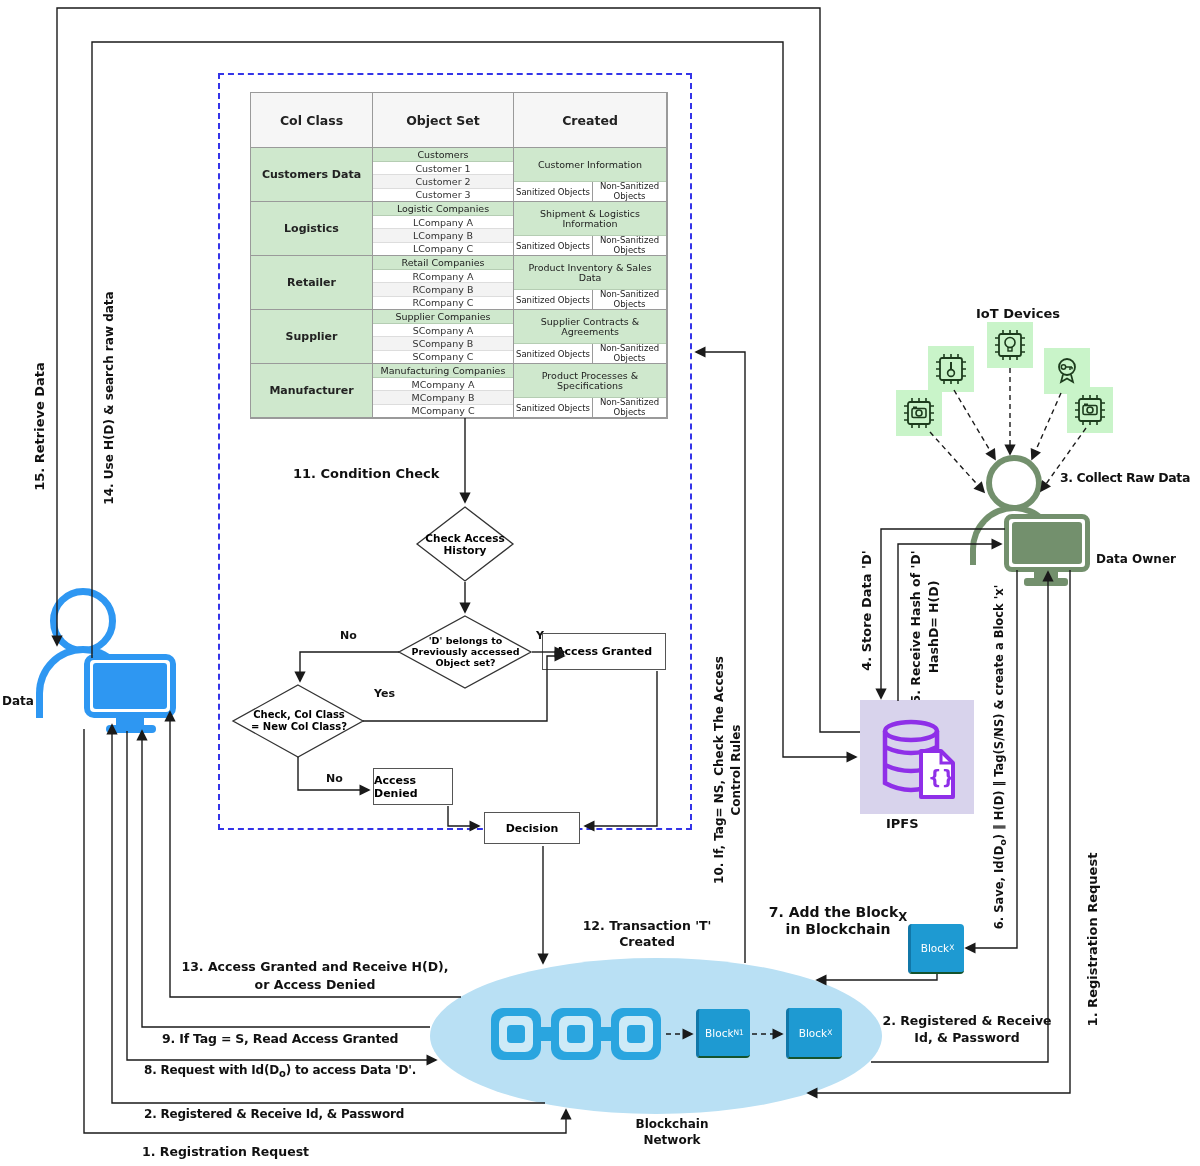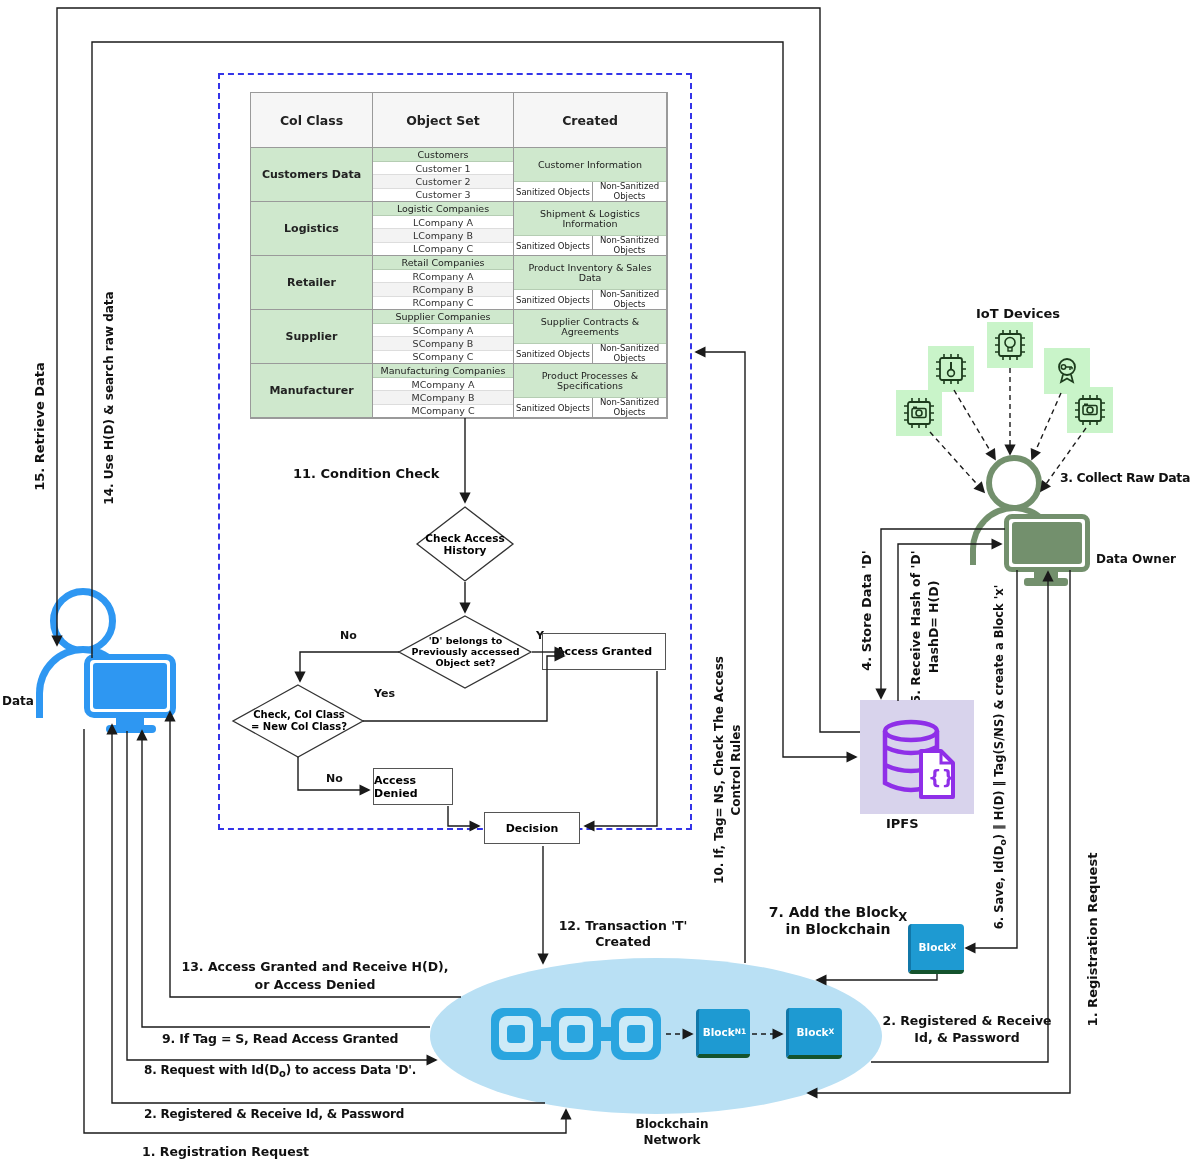--- a/index.html
+++ b/index.html
@@ -44,21 +44,21 @@
   .mstand{position:absolute;z-index:4}
   .u-blue{border:7px solid #2e97f2}
   .g-green{border:6px solid #73906d}
   
   .iot{position:absolute;width:46px;height:46px;background:#c9f4c9;display:flex;align-items:center;justify-content:center;z-index:3}
   
   .ipfs{position:absolute;left:860px;top:700px;width:114px;height:114px;background:#d8d3ec;display:flex;align-items:center;justify-content:center;z-index:3}
   
   .ellipse{position:absolute;left:430px;top:958px;width:452px;height:156px;background:#b9e0f4;border-radius:50%;z-index:1}
   .chain{position:absolute;left:490px;top:1007px;width:172px;height:54px;z-index:3}
-  .blk{position:absolute;background:#1e9ad2;border-left:3px solid #1177a8;border-bottom:4px solid #14532d;border-radius:4px;color:#fff;font-weight:bold;font-size:10.5px;display:flex;align-items:center;justify-content:center;z-index:4}
+  .blk{position:absolute;background:#1e9ad2;border-left:3px solid #1177a8;border-bottom:2px solid #14532d;border-radius:4px;color:#fff;font-weight:normal;font-size:10.5px;display:flex;align-items:center;justify-content:center;z-index:4}
   .blk sub{font-size:7.5px}
   sub{line-height:0}
 </style>
 </head>
 <body>
 
 <div class="canvas">
 
   <div class="dashed-rect"></div>
 
@@ -194,21 +194,21 @@
 
   <div class="lbl ctr" style="left:160px;top:958px;width:310px;font-size:12.5px;line-height:18px">
     <div>13. Access Granted and Receive H(D),</div>
     <div>or Access Denied</div>
   </div>
   <div class="lbl" style="left:162px;top:1031px;font-size:12.5px;letter-spacing:-0.2px">9. If Tag = S, Read Access Granted</div>
   <div class="lbl" style="left:144px;top:1063px;font-size:12px;letter-spacing:-0.2px"><span>8. Request with Id(D</span><sub>o</sub><span>) to access Data 'D'.</span></div>
   <div class="lbl" style="left:144px;top:1107px;font-size:12px;letter-spacing:-0.2px">2. Registered &amp; Receive Id, &amp; Password</div>
   <div class="lbl" style="left:142px;top:1144px;font-size:12.5px">1. Registration Request</div>
 
-  <div class="lbl ctr" style="left:552px;top:918px;width:142px;font-size:12.5px;line-height:16px">
+  <div class="lbl ctr" style="left:576px;top:918px;width:142px;font-size:12.5px;line-height:16px">
     <div>12. Transaction 'T'</div>
     <div>Created</div>
   </div>
   <div class="lbl v ctr" style="left:603px;top:753px;width:250px;font-size:12px;line-height:17px">
     <div>10. If, Tag= NS, Check The Access</div>
     <div>Control Rules</div>
   </div>
   <div class="lbl ctr" style="left:622px;top:1116px;width:100px;font-size:12px;line-height:16px;font-weight:bold">
     <div>Blockchain</div>
     <div>Network</div>

